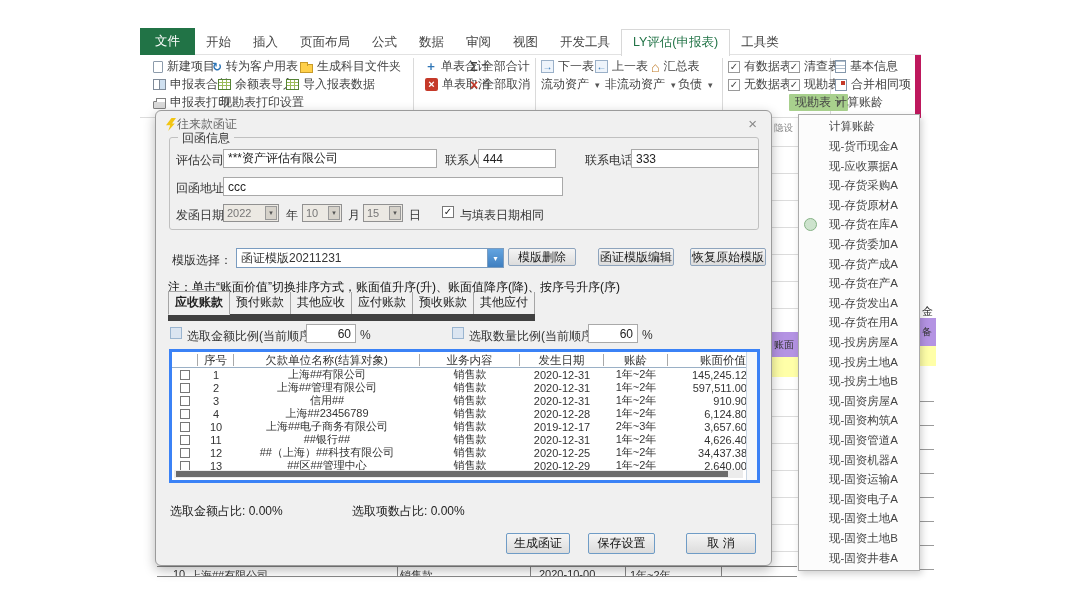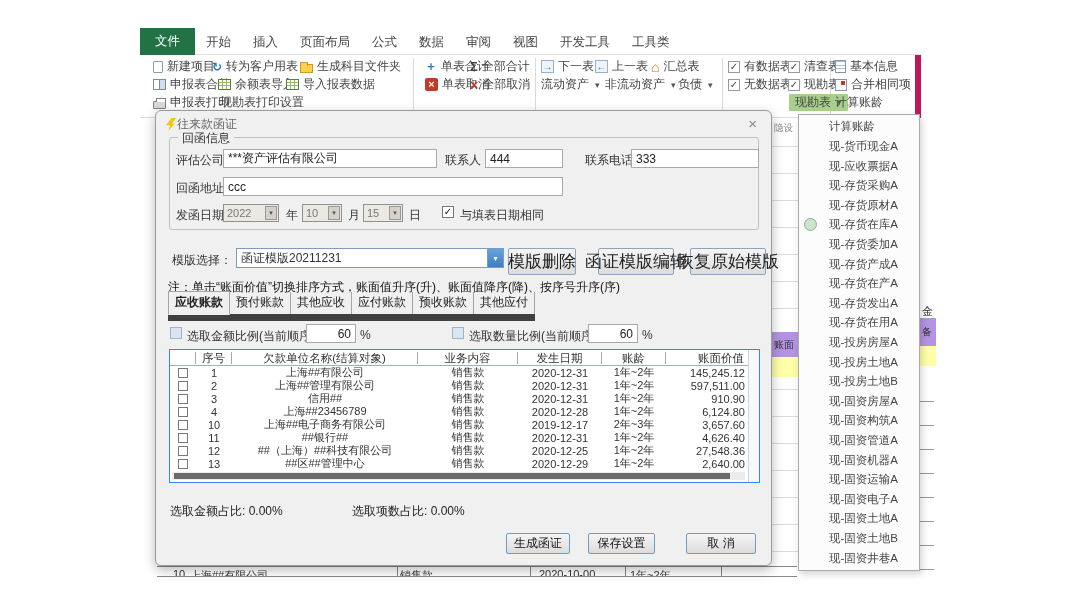--- a/index.html
+++ b/index.html
@@ -86,29 +86,29 @@
   .dcombo .cbtn{width:12px;height:14px;background:#d6d2ca;border:1px solid #999;margin-left:auto;margin-right:1px;
           display:flex;align-items:center;justify-content:center}
   .dcombo .cbtn::after{content:"▾";font-size:7px;color:#555}
   .chk{position:absolute;width:12px;height:12px;border:1px solid #777;background:#fff;display:flex;align-items:center;justify-content:center}
   .chk.on::after{content:"✓";font-size:10px;color:#222;line-height:1}
   .chk.blue{border:1px solid #9ab5d0;background:#dbe5f1}
   .combo{position:absolute;height:20px;background:#fff;border:1px solid #7a9cc0;display:flex;align-items:center;padding-left:4px}
   .combo .bluebtn{width:16px;height:100%;margin-left:auto;background:linear-gradient(#63a4e0,#3f7fc0);color:#fff;
           display:flex;align-items:center;justify-content:center;border-left:1px solid #7a9cc0}
   .combo .bluebtn::after{content:"▾";font-size:8px}
-  .dbtn{position:absolute;height:27px;background:linear-gradient(#f5f5f5,#dcdcdc);border:1px solid #8ea4bd;border-radius:2px;
-        display:flex;align-items:center;justify-content:center;font-size:17px;color:#222;white-space:nowrap}
+  .dbtn{position:absolute;height:18px;background:linear-gradient(#f5f5f5,#dcdcdc);border:1px solid #8ea4bd;border-radius:2px;
+        display:flex;align-items:center;justify-content:center;font-size:12px;color:#222;white-space:nowrap}
   #dlg-note{position:absolute;left:12px;top:168px;font-size:12px;color:#111;white-space:nowrap}
   
   #dtabs{position:absolute;left:12px;top:190px;display:flex;align-items:flex-end;font-size:12px;height:20px;border-bottom:7px solid #404040}
   .dtab{padding:2px 6px 3px 6px;border-right:1px solid #a5a5a5;color:#222}
   .dtab.active{font-weight:bold;border:1px solid #a5a5a5;border-bottom:1px solid #f0f0f0;margin-bottom:-1px;background:#f0f0f0}
   
-  #tbl{position:absolute;left:13px;top:238px;width:591px;height:134px;background:#fff;border:1px solid #3b82f6}
+  #tbl{position:absolute;left:13px;top:238px;width:591px;height:134px;background:#fff;border:3px solid #3b82f6}
   #tbl .vsb{position:absolute;right:0;top:0;width:11px;height:100%;background:#f6f8fa;border-left:1px solid #c9d6e4}
   .thead{display:flex;height:16px;align-items:center;border-bottom:1px solid #9ab0c6;font-size:11.5px}
   .th{border-right:1px solid #a9a9a9;height:12px;line-height:12px;text-align:center}
   .trow{display:flex;height:13px;align-items:center;font-size:11px}
   .tc{white-space:nowrap;overflow:hidden}
   .tc-chk{width:26px;flex:none;display:flex;align-items:center;justify-content:center}
   .tc0{width:36px;flex:none;text-align:center}
   .tc1{width:186px;flex:none;text-align:center}
   .tc2{width:100px;flex:none;text-align:center}
   .tc3{width:84px;flex:none;text-align:center}
@@ -161,20 +161,21 @@
   <div id="tabbar">
       <div class="rtab rtab-file">文件</div>
       <div class="rtab">开始</div>
       <div class="rtab">插入</div>
       <div class="rtab">页面布局</div>
       <div class="rtab">公式</div>
       <div class="rtab">数据</div>
       <div class="rtab">审阅</div>
       <div class="rtab">视图</div>
       <div class="rtab">开发工具</div>
+      <div class="rtab rtab-active">LY评估(申报表)</div>
       <div class="rtab">工具类</div>
     </div>
 
   <div id="rb">
     <div class="vd" style="left:273px"></div>
       <div class="vd" style="left:395px"></div>
     <div class="vd" style="left:582px"></div>
       <div class="vd" style="left:690px"></div>
 
     <div class="rb" style="left:13px;top:3px">
@@ -286,21 +287,21 @@
       <span class="bolt"></span>
       <span>往来款函证</span>
     </div>
     <div id="dlg-close">×</div>
 
     <div class="grp">
       <span class="legend">回函信息</span>
       <span class="lbl" style="left:6px;top:14px">评估公司</span>
       <input class="inp" style="left: 53px; top: 11px; width: 214px;" readonly="" value="***资产评估有限公司">
       <span class="lbl" style="left:275px;top:14px">联系人</span>
-      <input class="inp" style="left: 315px; top: 11px; width: 78px;" readonly="" value="444">
+      <input class="inp" style="left: 308px; top: 11px; width: 78px;" readonly="" value="444">
       <span class="lbl" style="left:415px;top:14px">联系电话</span>
       <input class="inp" style="left: 461px; top: 11px; width: 128px;" readonly="" value="333">
       <span class="lbl" style="left:6px;top:42px">回函地址</span>
       <input class="inp" style="left: 53px; top: 39px; width: 340px;" readonly="" value="ccc">
       <span class="lbl" style="left:6px;top:69px">发函日期</span>
       <div class="dcombo" style="left:53px;top:66px;width:56px">
           <span>2022</span>
           <span class="cbtn"></span>
         </div>
       <span class="lbl" style="left:116px;top:69px">年</span>
@@ -426,21 +427,21 @@
           </div>
           <div class="trow">
             <span class="tc-chk">
               <span class="rowcb"></span>
             </span>
             <span class="tc tc0">12</span>
             <span class="tc tc1">##（上海）##科技有限公司</span>
             <span class="tc tc2">销售款</span>
             <span class="tc tc3">2020-12-25</span>
             <span class="tc tc4">1年~2年</span>
-            <span class="tc tc5">27,548.36</span>
+            <span class="tc tc5">34,437.38</span>
           </div>
           <div class="trow">
             <span class="tc-chk">
               <span class="rowcb"></span>
             </span>
             <span class="tc tc0">13</span>
             <span class="tc tc1">##区##管理中心</span>
             <span class="tc tc2">销售款</span>
             <span class="tc tc3">2020-12-29</span>
             <span class="tc tc4">1年~2年</span>

